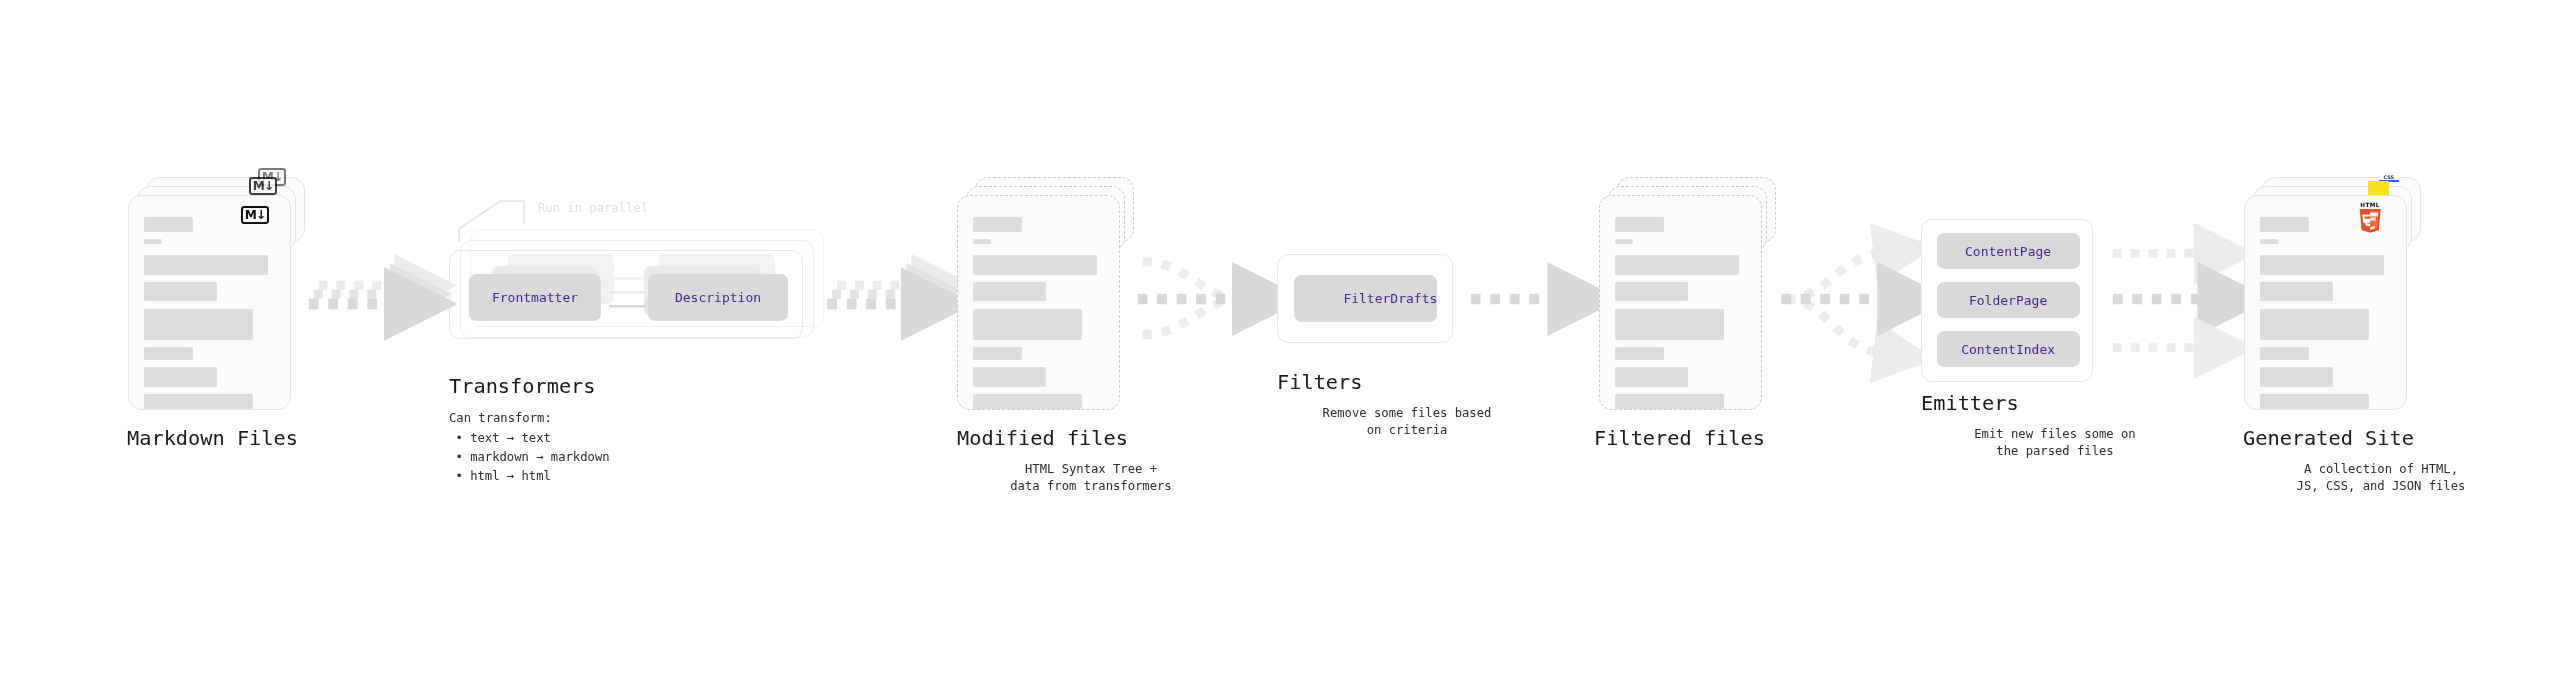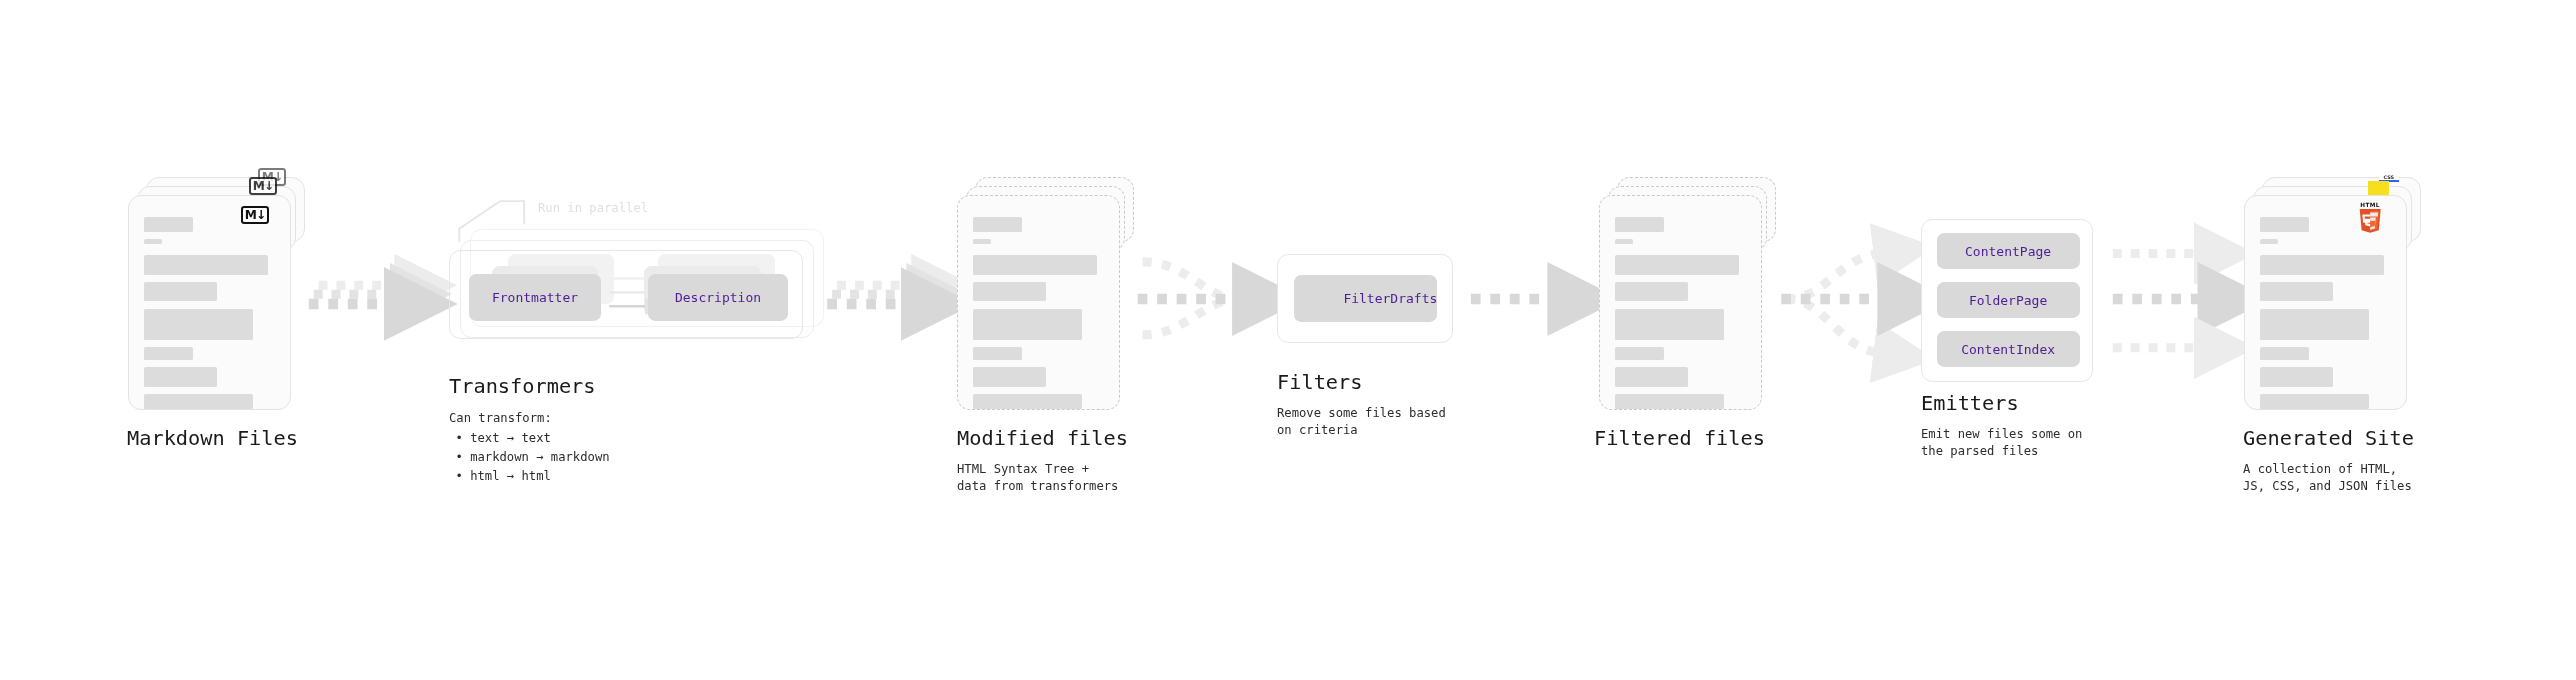--- a/index.html
+++ b/index.html
@@ -65,21 +65,21 @@
   }
 
   
   .caption { position: absolute; }
   .cap-title {
     font-size: 20.3px; color: #1a1a1a; letter-spacing: 0px;
     white-space: nowrap; line-height: 1.1;
   }
   .cap-sub {
     font-size: 12.2px; color: #2c2c2c; line-height: 1.45;
-    margin-top: 11.4px; white-space: pre-line;
+    margin-top: 11.4px; white-space: pre-line; text-align: center;
   }
   .cap-list { margin-top: 11.4px; font-size: 12.2px; color: #2c2c2c; line-height: 1.55; }
   .cap-list .lead { margin-bottom: 1.6px; }
   .cap-list ul { list-style: none; padding-left: 6.5px; }
   .cap-list li:before { content: "\2022"; margin-right: 7.3px; }
 
   
   .group {
     position: absolute;
     border: 1.6px solid #e6e6e6;

